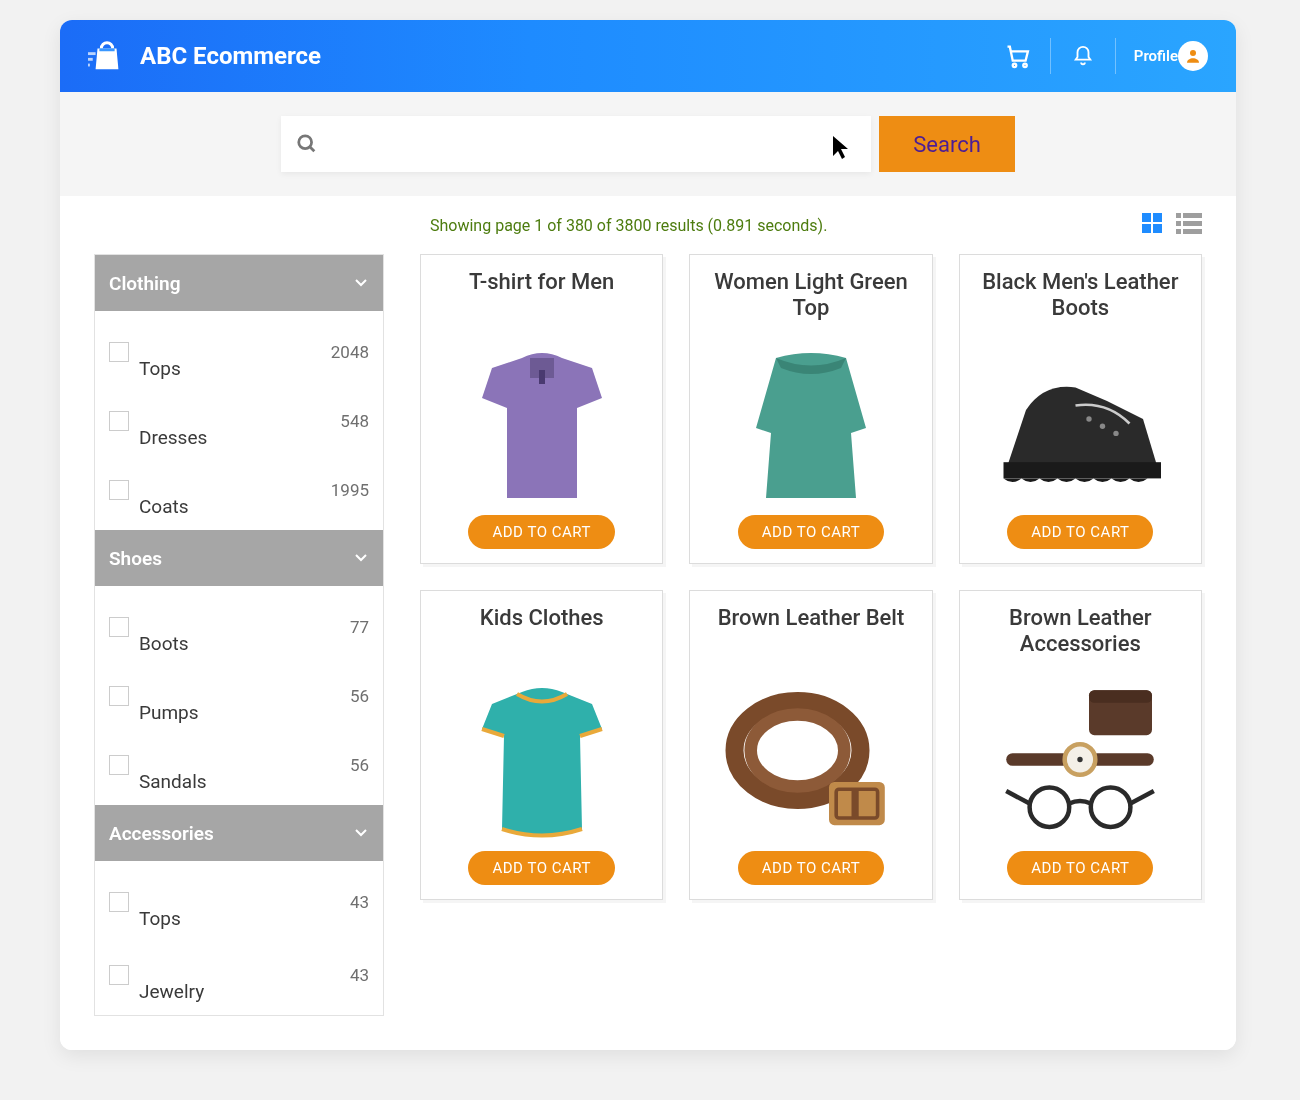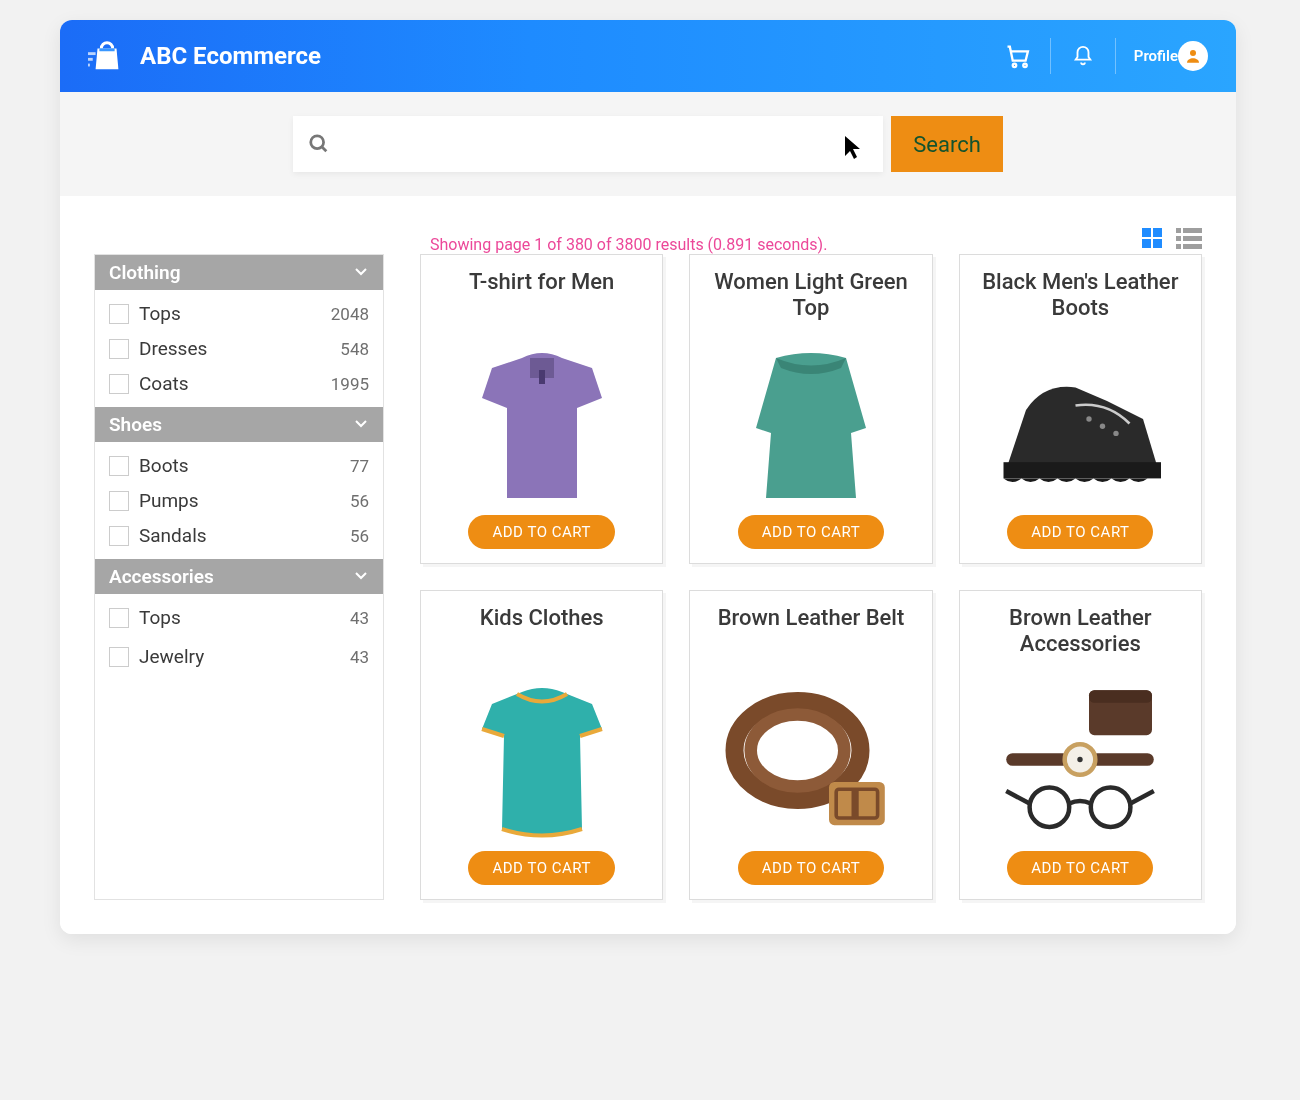--- a/index.html
+++ b/index.html
@@ -12,36 +12,36 @@
   .header-spacer { flex:1; }
   .hicon { width:28px; height:28px; display:flex; align-items:center; justify-content:center; cursor:pointer;}
   .hsep { width:1px; height:36px; background:rgba(255,255,255,0.35); margin:0 18px;}
   .profile { display:flex; align-items:center; cursor:pointer;}
   .profile-label { font-size:15px; font-weight:600;}
   .avatar { width:30px; height:30px; border-radius:50%; background:#fff; display:flex; align-items:center; justify-content:center;}
   .searchbar { background:#f5f5f5; padding:24px 0; display:flex; justify-content:center; align-items:center; gap:0;}
   .search-box { display:flex; width:590px; height:56px; background:#fff; box-shadow:0 2px 6px rgba(0,0,0,0.06); align-items:center;}
   .search-icon { width:52px; display:flex; align-items:center; justify-content:center; color:#888;}
   .search-input { flex:1; border:none; outline:none; height:100%; font-size:17px; color:#333;}
-  .search-btn { height:56px; width:112px; background:#ee8d13; color:#14532d; font-size:22px; display:flex; align-items:center; justify-content:center; cursor:pointer; border:none;margin-left:8px;}
+  .search-btn { height:56px; width:136px; background:#ee8d13; color:#4c1d95; font-size:22px; display:flex; align-items:center; justify-content:center; cursor:pointer; border:none;margin-left:8px;}
   .cursor { position:relative; }
   .cursor svg{ position:absolute; left:-40px; top:-10px;}
   .content { padding:0 34px 34px 34px; background:#fff;}
-  .results-bar { display:flex; align-items:flex-end; height:58px; font-size:16px; color:#ec4899;}
+  .results-bar { display:flex; align-items:center; height:58px; font-size:16px; color:#4d7c0f;}
   .results-text { margin-left:336px; flex:1;}
   .viewtoggle { display:flex; gap:12px; align-items:center;}
   .viewtoggle .vt{ cursor:pointer;}
   .body { display:flex; gap:36px;}
   .sidebar { width:290px; border:1px solid #e2e2e2;}
-  .facet-header{ background:#a6a6a6; color:#fff; height:35px; display:flex; align-items:center; padding:0 14px; font-size:19px; font-weight:600; cursor:pointer;}
+  .facet-header{ background:#a6a6a6; color:#fff; height:56px; display:flex; align-items:center; padding:0 14px; font-size:19px; font-weight:600; cursor:pointer;}
   .facet-header .chev{ margin-left:auto;}
   .facet-items{ padding:6px 0;}
   .facet-row{ display:flex; align-items:center; padding:6px 14px; font-size:19px; color:#3a3a3a; cursor:pointer;}
   .facet-check{ width:20px; height:20px; border:1px solid #ccc; margin-right:10px;}
-  .facet-label{ flex:1;}
+  .facet-label{ flex:1;margin-top:34px;}
   .facet-count{ color:#6f6f6f; font-size:17px;}
   .grid{ flex:1; display:grid; grid-template-columns:repeat(3, 1fr); gap:26px; grid-auto-rows:310px;}
   .card{ border:1px solid #dcdcdc; background:#fff; box-shadow:3px 3px 0 rgba(0,0,0,0.04); display:flex; flex-direction:column; align-items:center; padding:14px;}
   .card-title{ font-size:22px; color:#3a3a3a; text-align:center; min-height:62px; line-height:1.2; font-weight:500;}
   .card-img{ flex:1; display:flex; align-items:center; justify-content:center; width:100%;}
   .cart-btn{ background:#ee8d13; color:#fff; font-weight:400; font-size:15px; border:none; border-radius:18px; padding:8px 24px; cursor:pointer; letter-spacing:0.5px;}
   
   .prod svg{ max-width:180px; max-height:170px;}
 </style>
 </head>

